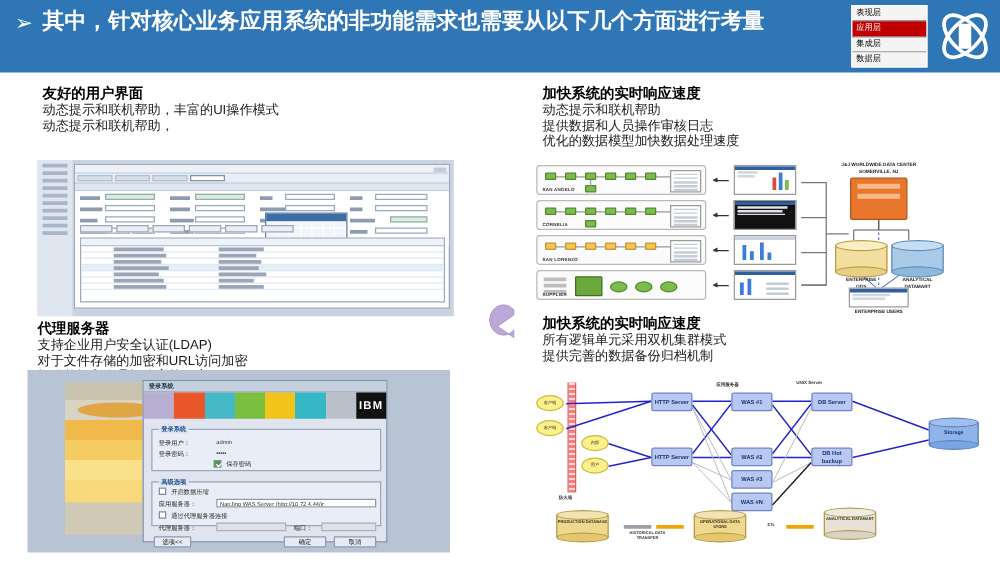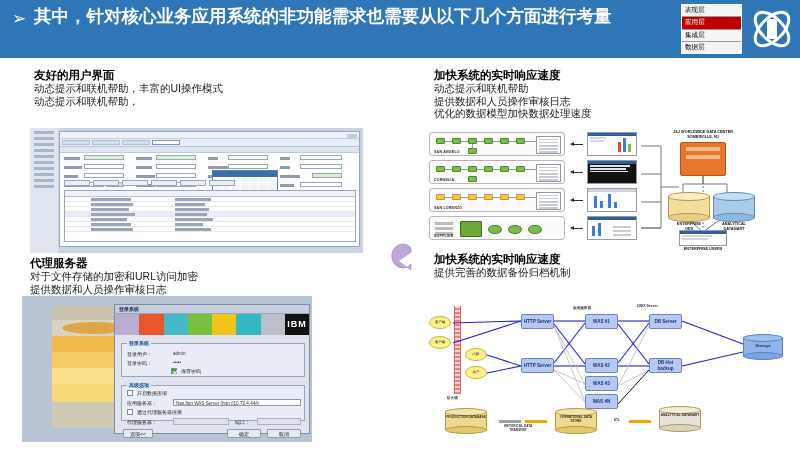--- a/index.html
+++ b/index.html
@@ -107,21 +107,21 @@
   .cyl .top { position:absolute; left:0; top:0; width:42px; height:9px; border-radius:50%; }
   .cyl .bd  { position:absolute; left:0; top:4px; width:42px; height:21px; }
   .cyl .bt  { position:absolute; left:0; bottom:0; width:42px; height:9px; border-radius:50%; }
   .dc-cap { position:absolute; text-align:center; font-size:3.8px; font-weight:bold; color:#1a1a1a; line-height:5px; }
 
   
   .rot { position:absolute; left:385px; top:236px; width:36px; height:40px; }
 
   
   .shot-login {
-    position:absolute; left:22px; top:296px; width:290px; height:146px;
+    position:absolute; left:22px; top:296px; width:338px; height:146px;
     background:#b8c4d4; overflow:hidden;
   }
   .lg-photo { position:absolute; left:30px; top:10px; width:64px; height:120px; background:#d8d3c2; }
   .lg-photo i { display:block; width:64px; }
   .dlg { position:absolute; left:92px; top:8px; width:196px; height:130px; background:#dfe4ee; border:1px solid #7d8da4; }
   .dlg-tb { height:9px; background:#c6cfdd; border-bottom:1px solid #9aa6b8; font-size:5px; color:#20304a; padding-left:4px; line-height:9px; font-weight:bold; }
   .dlg-banner { height:21px; display:flex; }
   .dlg-banner div { flex:1; }
   .bn1{background:#b7aed2;} .bn2{background:#e8562a;} .bn3{background:#46b9c9;}
   .bn4{background:#7bbf3e;} .bn5{background:#f0c419;} .bn6{background:#36b7c6;}
@@ -204,26 +204,28 @@
 
   <div class="blk" id="blk-perf">
     <h3>加快系统的实时响应速度</h3>
     <p>动态提示和联机帮助</p>
     <p>提供数据和人员操作审核日志</p>
     <p>优化的数据模型加快数据处理速度</p>
   </div>
 
   <div class="blk" id="blk-sec">
     <h3>代理服务器</h3>
+    <p>支持企业用户安全认证(LDAP)</p>
     <p>对于文件存储的加密和URL访问加密</p>
     <p>提供数据和人员操作审核日志</p>
   </div>
 
   <div class="blk" id="blk-ha">
     <h3>加快系统的实时响应速度</h3>
+    <p>所有逻辑单元采用双机集群模式</p>
     <p>提供完善的数据备份归档机制</p>
   </div>
 
   <div class="shot-ui">
     <div class="ui-side">
       <i></i>
         <i></i>
         <i></i>
         <i></i>
         <i></i>

